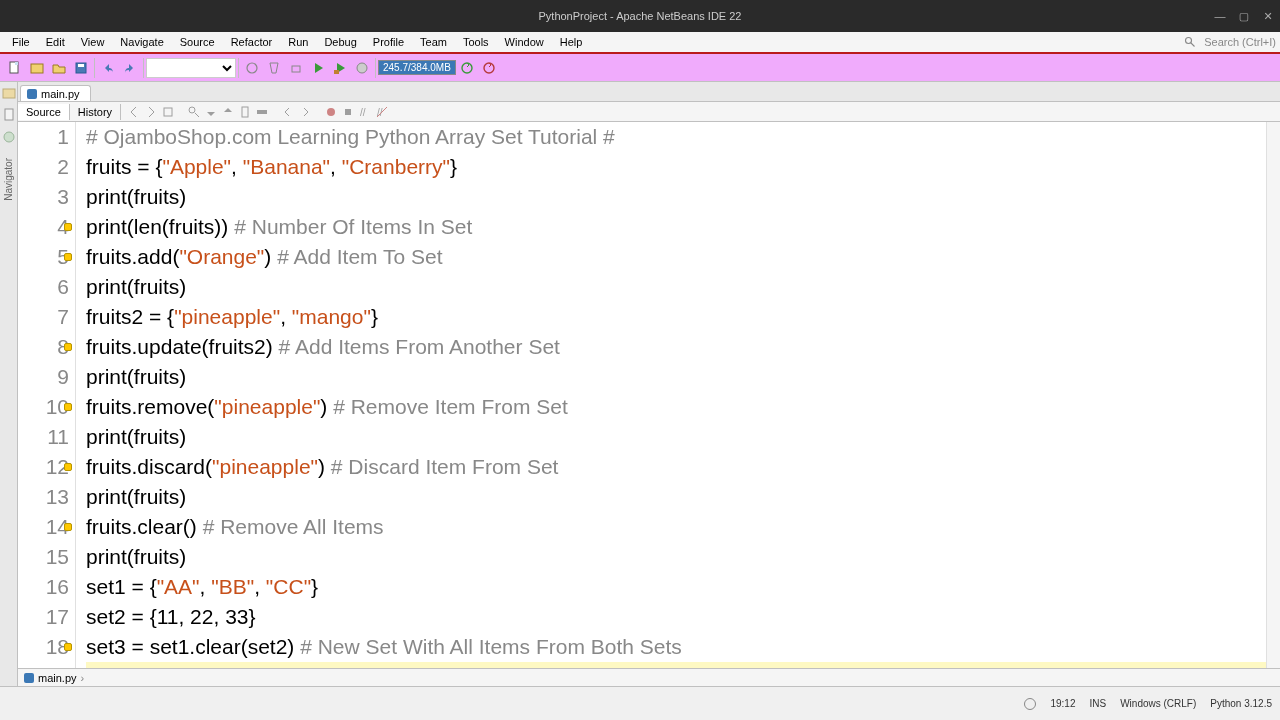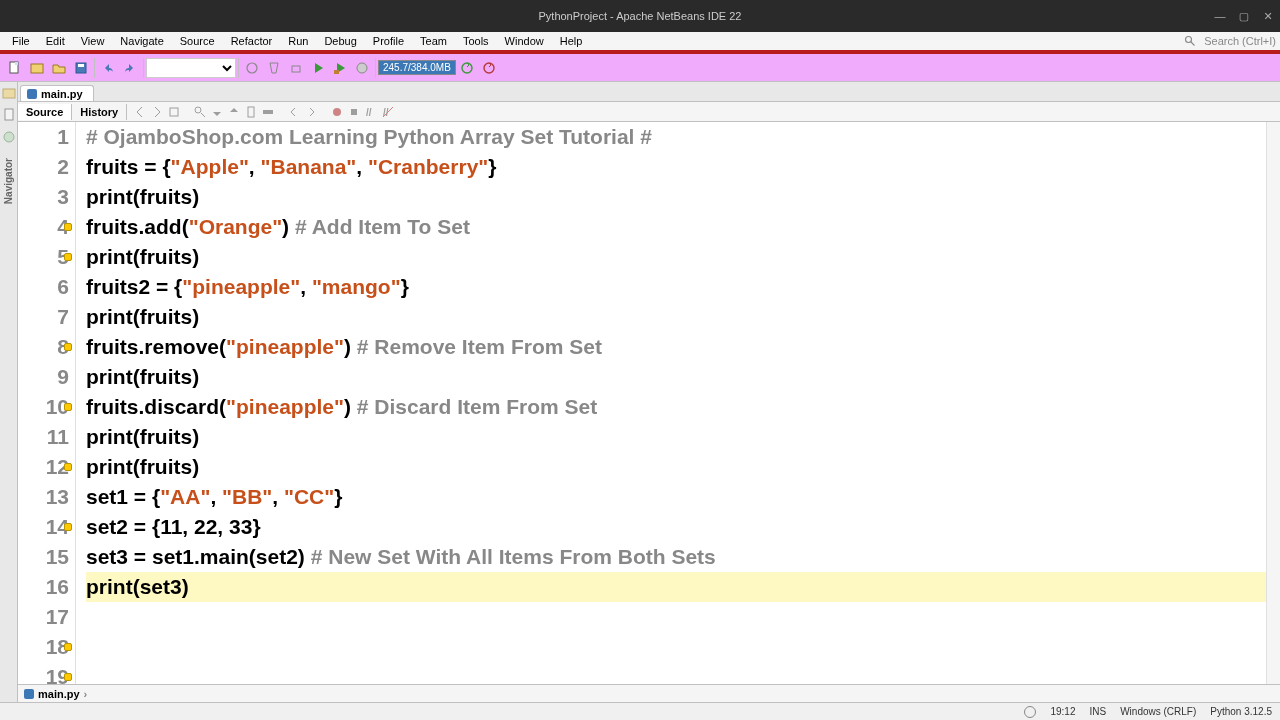--- a/index.html
+++ b/index.html
@@ -4,34 +4,34 @@
 <style>
 * { margin: 0; padding: 0; box-sizing: border-box; font-family: "Segoe UI", Tahoma, sans-serif; }
 body { width: 1280px; height: 720px; overflow: hidden; background: #f0f0f0; display: flex; flex-direction: column; }
 
 
 .titlebar { background: #2a2a2a; color: #ccc; height: 32px; display: flex; align-items: center; justify-content: center; position: relative; font-size: 11px; }
 .titlebar .controls { position: absolute; right: 4px; display: flex; gap: 8px; }
 .titlebar .controls span { width: 16px; text-align: center; cursor: pointer; color: #aaa; }
 
 
-.menubar { background: #f5f5f5; height: 22px; display: flex; align-items: center; padding: 0 4px; font-size: 11px; border-bottom: 4px solid #b91c1c; }
+.menubar { background: #f5f5f5; height: 22px; display: flex; align-items: center; padding: 0 4px; font-size: 11px; border-bottom: 2px solid #b91c1c; }
 .menubar .menu-item { padding: 2px 8px; cursor: pointer; }
 .menubar .search-area { margin-left: auto; display: flex; align-items: center; gap: 8px; color: #888; font-size: 11px; }
 .menubar .search-area .icon { width: 12px; height: 12px; }
 
 
 .toolbar { background: #f0abfc; height: 28px; display: flex; align-items: center; padding: 0 4px; gap: 0; border-bottom: 1px solid #c0c0c0; }
 .toolbar .tb-btn { width: 22px; height: 22px; display: flex; align-items: center; justify-content: center; cursor: pointer; border-radius: 2px; }
 .toolbar .sep { width: 1px; height: 20px; background: #c0c0c0; margin: 0 2px; }
 .toolbar .config-select { width: 90px; height: 20px; border: 1px solid #ccc; background: #fff; }
 .toolbar .memory { font-size: 10px; background: #3b78b5; color: #fff; padding: 1px 4px; border: 1px solid #888; }
 
 
-.main-row { flex: 1; display: flex; min-height: 0; font-weight: bold; }
+.main-row { flex: 1; display: flex; min-height: 0; }
 .left-gutter { width: 18px; background: #e8e8e8; border-right: 1px solid #c0c0c0; display: flex; flex-direction: column; align-items: center; padding-top: 4px; gap: 8px; }
 .left-gutter .g-icon { width: 14px; height: 14px; opacity: .55; }
 .left-gutter .g-label { writing-mode: vertical-rl; font-size: 10px; color: #666; transform: rotate(180deg); padding: 6px 0; cursor: pointer; }
 
 .editor-col { flex: 1; display: flex; flex-direction: column; min-width: 0; }
 .tabs-row { height: 20px; background: #e8e8e8; display: flex; align-items: flex-end; border-bottom: 1px solid #c0c0c0; }
 .file-tab { background: #fff; border: 1px solid #c0c0c0; border-bottom: none; font-size: 11px; padding: 2px 10px 1px 6px; display: flex; align-items: center; gap: 4px; border-radius: 3px 3px 0 0; margin-left: 2px; }
 .file-tab .py-icon { width: 10px; height: 10px; background: #3b78b5; border-radius: 2px; }
 
 .sub-toolbar { height: 20px; background: #f5f5f5; display: flex; align-items: center; border-bottom: 1px solid #c0c0c0; font-size: 11px; }
@@ -52,21 +52,21 @@
 .tok-n { color: #000; }
 
 .overview { width: 14px; background: #f5f5f5; border-left: 1px solid #e0e0e0; }
 
 
 .breadcrumb { height: 18px; background: #f5f5f5; border-top: 1px solid #c0c0c0; font-size: 11px; display: flex; align-items: center; padding: 0 6px; gap: 4px; }
 .breadcrumb .py-icon { width: 10px; height: 10px; background: #3b78b5; border-radius: 2px; }
 .breadcrumb .chev { color: #888; }
 
 
-.statusbar { height: 18px; background: #f0f0f0; border-top: 1px solid #c0c0c0; font-size: 10px; display: flex; align-items: center; justify-content: flex-end; gap: 14px; padding: 0 8px; color: #333; }
+.statusbar { height: 34px; background: #f0f0f0; border-top: 1px solid #c0c0c0; font-size: 10px; display: flex; align-items: center; justify-content: flex-end; gap: 14px; padding: 0 8px; color: #333; }
 .statusbar .notif { width: 12px; height: 12px; border: 1px solid #888; border-radius: 50%; }
 
 svg { display: block; }
 </style>
 </head>
 <body>
 
 <div class="titlebar">
   <span>PythonProject - Apache NetBeans IDE 22</span>
   <div class="controls">
@@ -272,32 +272,35 @@
           <div class="ln">15</div>
           <div class="ln">16</div>
           <div class="ln">17</div>
           <div class="ln">18<span class="hint"></span></div>
           <div class="ln">19<span class="hint"></span></div>
         </div>
       <div class="code-lines" id="code-lines">
           <div class="line"><span class="tok-c"># OjamboShop.com Learning Python Array Set Tutorial #</span></div>
           <div class="line"><span class="tok-n">fruits = {</span><span class="tok-s">"Apple"</span><span class="tok-n">, </span><span class="tok-s">"Banana"</span><span class="tok-n">, </span><span class="tok-s">"Cranberry"</span><span class="tok-n">}</span></div>
           <div class="line"><span class="tok-n">print(fruits)</span></div>
+          <div class="line"><span class="tok-n">print(len(fruits)) </span><span class="tok-c"># Number Of Items In Set</span></div>
           <div class="line"><span class="tok-n">fruits.add(</span><span class="tok-s">"Orange"</span><span class="tok-n">) </span><span class="tok-c"># Add Item To Set</span></div>
           <div class="line"><span class="tok-n">print(fruits)</span></div>
           <div class="line"><span class="tok-n">fruits2 = {</span><span class="tok-s">"pineapple"</span><span class="tok-n">, </span><span class="tok-s">"mango"</span><span class="tok-n">}</span></div>
+          <div class="line"><span class="tok-n">fruits.update(fruits2) </span><span class="tok-c"># Add Items From Another Set</span></div>
           <div class="line"><span class="tok-n">print(fruits)</span></div>
           <div class="line"><span class="tok-n">fruits.remove(</span><span class="tok-s">"pineapple"</span><span class="tok-n">) </span><span class="tok-c"># Remove Item From Set</span></div>
           <div class="line"><span class="tok-n">print(fruits)</span></div>
           <div class="line"><span class="tok-n">fruits.discard(</span><span class="tok-s">"pineapple"</span><span class="tok-n">) </span><span class="tok-c"># Discard Item From Set</span></div>
           <div class="line"><span class="tok-n">print(fruits)</span></div>
+          <div class="line"><span class="tok-n">fruits.clear() </span><span class="tok-c"># Remove All Items</span></div>
           <div class="line"><span class="tok-n">print(fruits)</span></div>
           <div class="line"><span class="tok-n">set1 = {</span><span class="tok-s">"AA"</span><span class="tok-n">, </span><span class="tok-s">"BB"</span><span class="tok-n">, </span><span class="tok-s">"CC"</span><span class="tok-n">}</span></div>
           <div class="line"><span class="tok-n">set2 = {11, 22, 33}</span></div>
-          <div class="line"><span class="tok-n">set3 = set1.main(set2) </span><span class="tok-c"># New Set With All Items From Both Sets</span></div>
+          <div class="line"><span class="tok-n">set3 = set1.clear(set2) </span><span class="tok-c"># New Set With All Items From Both Sets</span></div>
           <div class="line current"><span class="tok-n">print(set3)</span></div>
         </div>
       <div class="overview"></div>
     </div>
 
     <div class="breadcrumb">
       <span class="py-icon"></span>
       <span>main.py</span>
       <span class="chev">›</span>
     </div>

